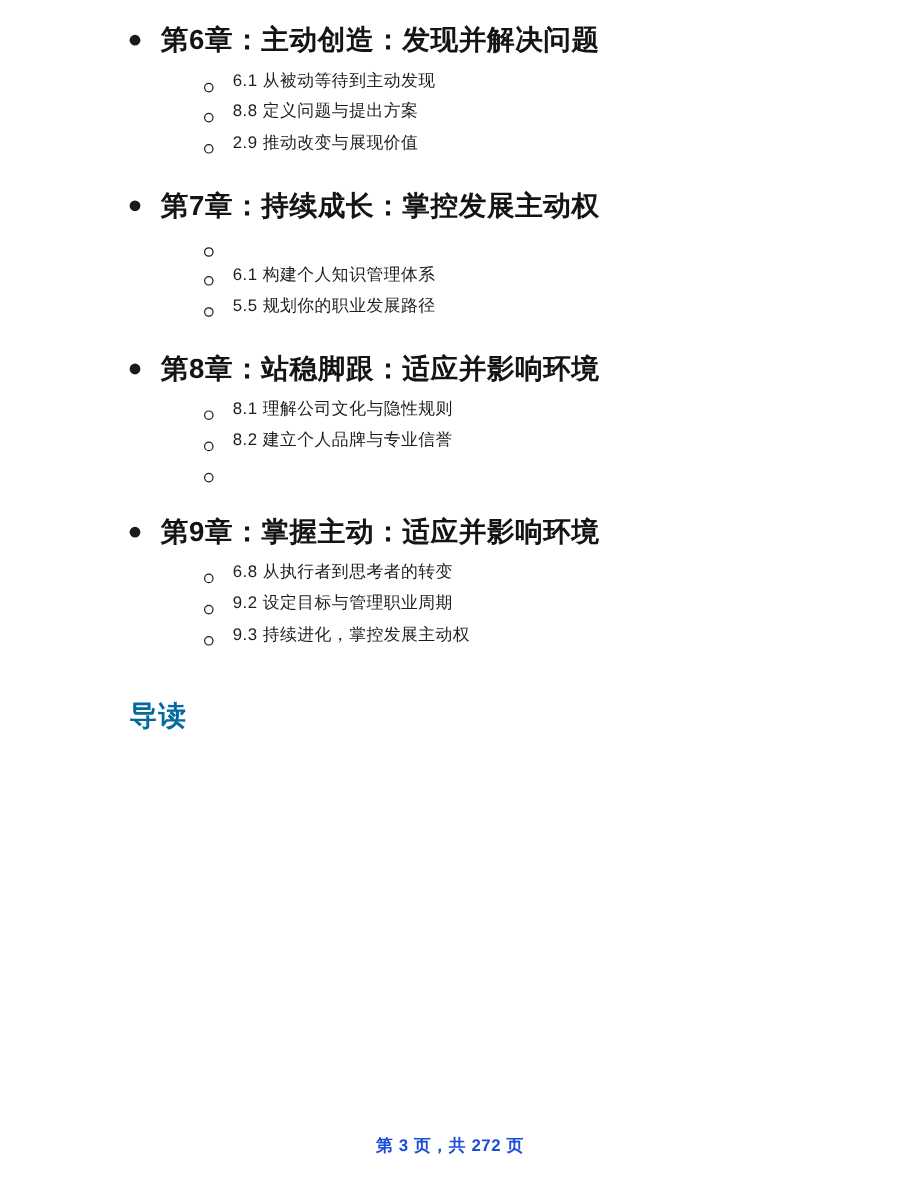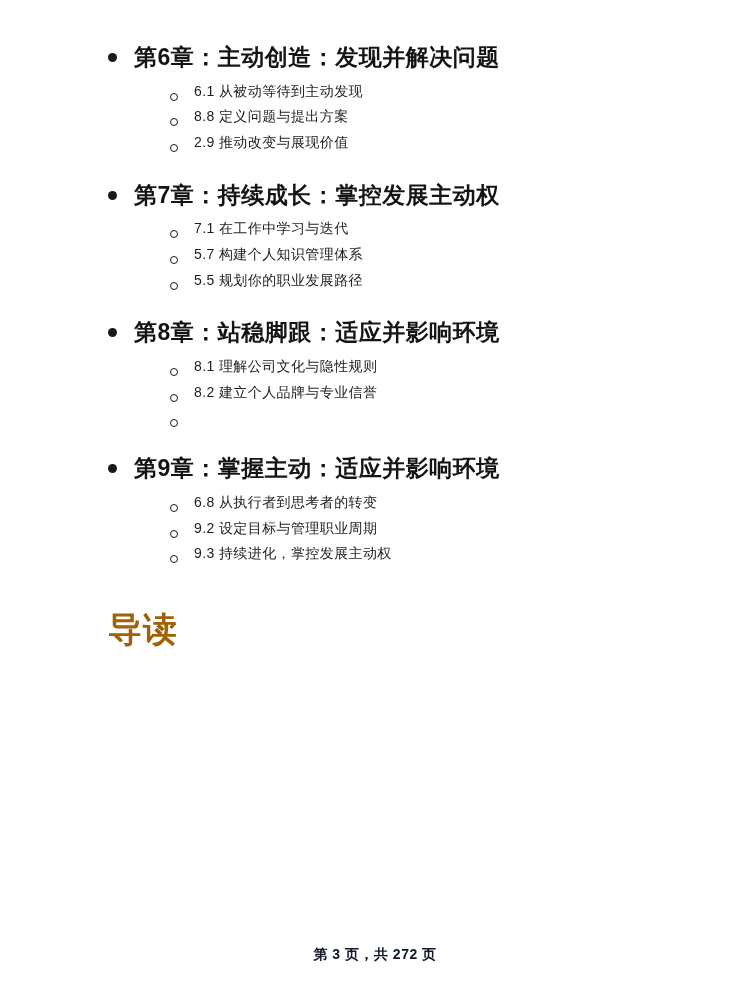--- a/index.html
+++ b/index.html
@@ -12,21 +12,21 @@
     background: #ffffff;
     font-family: "Liberation Sans", "DejaVu Sans", sans-serif;
     color: #1a1a1a;
     overflow: hidden;
     position: relative;
   }
   .page {
     width: 750px;
     height: 1000px;
     box-sizing: border-box;
-    padding: 40px 60px 0 60px;
+    padding: 16px 60px 0 60px;
     position: relative;
   }
   .toc {
     list-style: none;
     margin: 0;
     padding: 0;
   }
   .chapter {
     margin: 0 0 10px 0;
     padding: 0;
@@ -81,34 +81,34 @@
     line-height: 1.62;
     letter-spacing: 0.4px;
     color: #1d1d1d;
   }
   .chapter-gap {
     height: 14px;
   }
   .intro-heading {
     margin-top: 42px;
     padding-left: 48px;
-    font-size: 34px;
+    font-size: 23px;
     font-weight: bold;
-    color: #a16207;
+    color: #0369a1;
     letter-spacing: 1px;
   }
   .footer {
     position: absolute;
     left: 0;
     right: 0;
     bottom: 36px;
     text-align: center;
     font-size: 14px;
     font-weight: bold;
-    color: #0f172a;
+    color: #1d4ed8;
     letter-spacing: 0.5px;
   }
 </style>
 </head>
 <body>
 
 <div class="page">
 
   <ul class="toc">
 
@@ -136,25 +136,24 @@
     <li class="chapter-gap"></li>
 
     <li class="chapter">
       <div class="chapter-line">
         <span class="bullet-filled"></span>
         <span class="chapter-title">第7章：持续成长：掌控发展主动权</span>
       </div>
       <ul class="sections">
         <li class="section-line">
           <span class="bullet-hollow"></span>
-          <span class="section-title">7.1 在工作中学习与迭代</span>
-        </li>
-        <li class="section-line">
-          <span class="bullet-hollow"></span>
-          <span class="section-title">5.7 构建个人知识管理体系</span>
+        </li>
+        <li class="section-line">
+          <span class="bullet-hollow"></span>
+          <span class="section-title">6.1 构建个人知识管理体系</span>
         </li>
         <li class="section-line">
           <span class="bullet-hollow"></span>
           <span class="section-title">5.5 规划你的职业发展路径</span>
         </li>
       </ul>
     </li>
 
     <li class="chapter-gap"></li>
 

